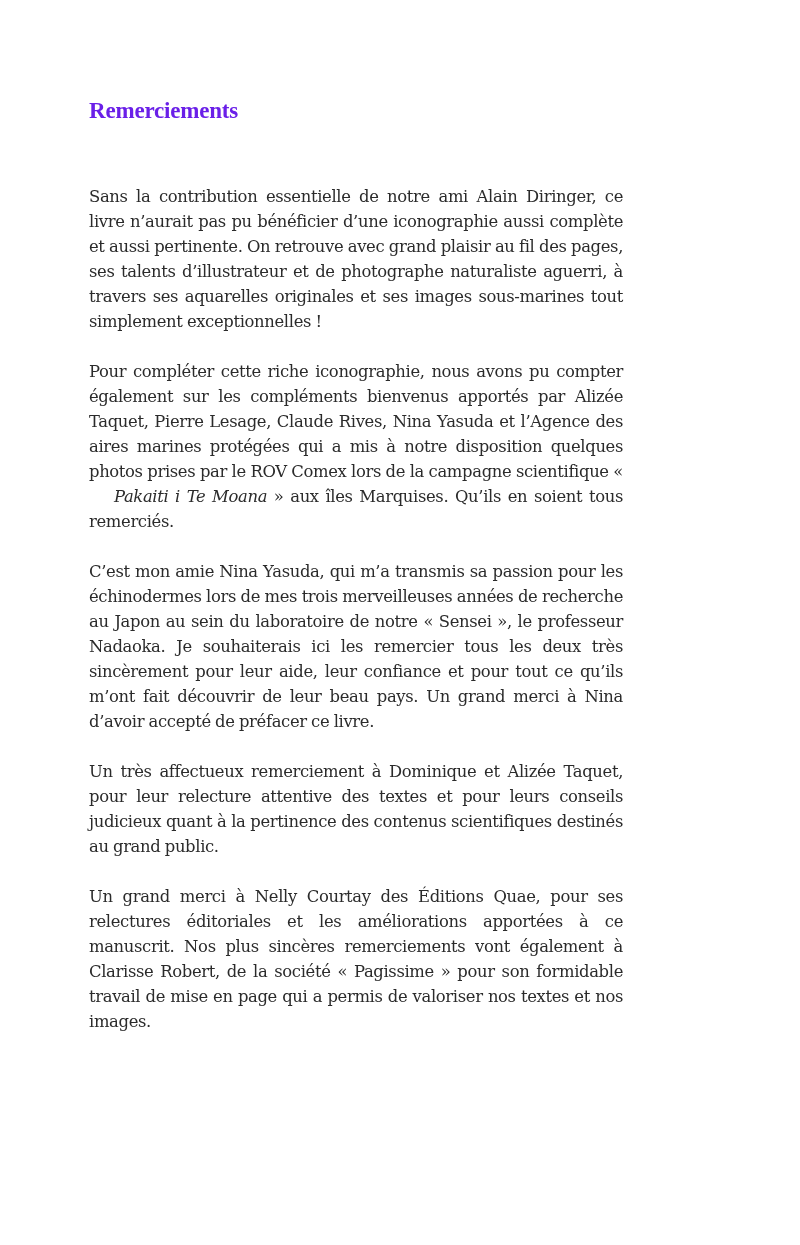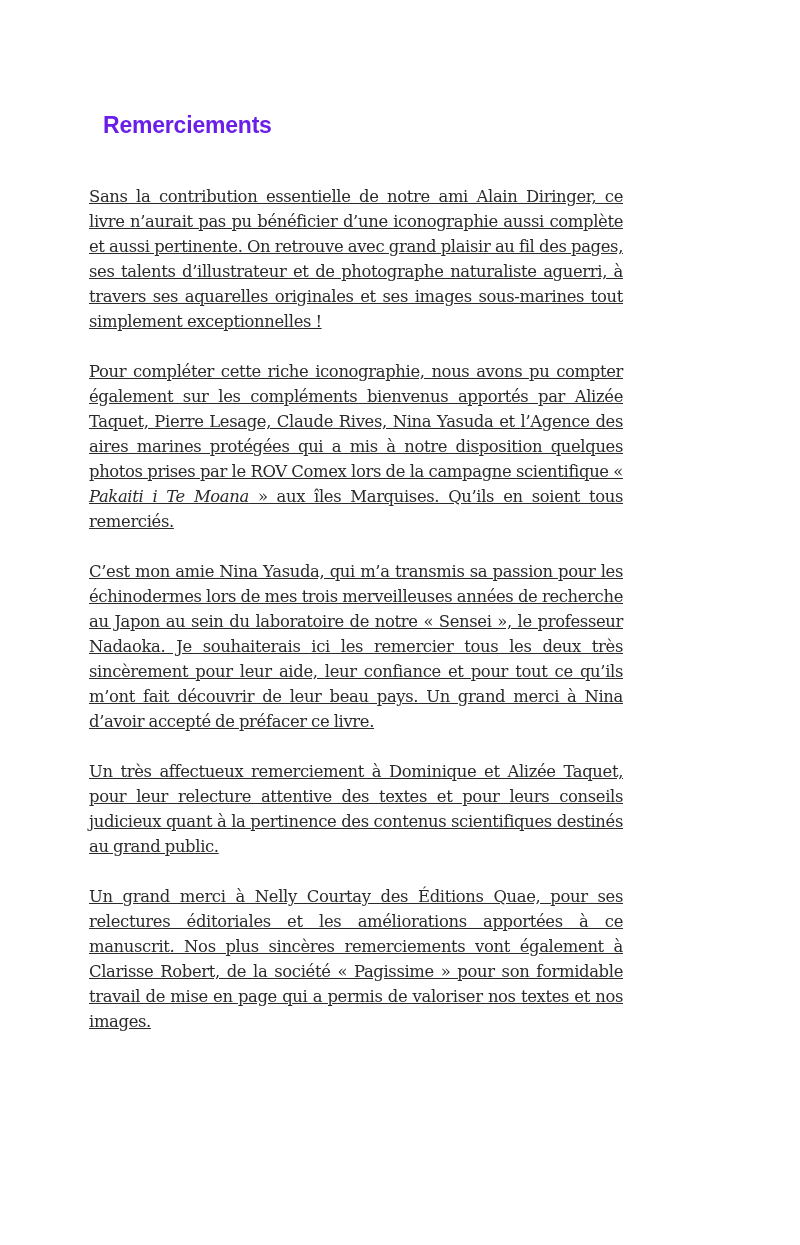--- a/index.html
+++ b/index.html
@@ -16,22 +16,22 @@
     .page {
       position: absolute;
       left: 89px;
       top: 0;
       width: 534px;
     }
     .title {
       position: absolute;
       top: 98px;
       left: 0;
-      margin: 14px;
-      font-family: Liberation Sans, sans-serif;
+      margin: 0;
+      font-family: Liberation Serif, serif;
       font-weight: bold;
       font-size: 23px;
       letter-spacing: -0.2px;
       color: #6a1fe8;
       white-space: nowrap;
     }
     .body-text {
       position: absolute;
       top: 184px;
       left: 0;
@@ -41,24 +41,24 @@
       margin: 0 0 25px 0;
       font-family: "DejaVu Serif", serif;
       font-size: 16.4px;
       line-height: 25px;
       color: #2b2b2b;
       text-align: justify;
       text-align-last: left;
       letter-spacing: -0.35px;
       word-spacing: -0.5px;
       hyphens: manual;
-      text-decoration: underline;
     }
     .para em {
       font-style: italic;
+      margin-left: 25px;
     }
   </style>
 </head>
 <body>
 
 <div class="page">
   <h1 class="title" style="color: rgb(106, 31, 232);">Remerciements</h1>
 
   <div class="body-text">
     <p class="para">Sans la contribution essentielle de notre ami Alain Diringer, ce livre n’aurait pas pu bénéficier d’une iconographie aussi complète et aussi pertinente. On retrouve avec grand plaisir au fil des pages, ses talents d’illustrateur et de photographe naturaliste aguerri, à travers ses aquarelles originales et ses images sous-marines tout simplement exceptionnelles !</p>

